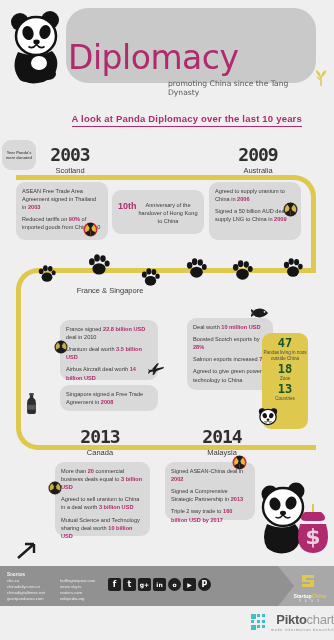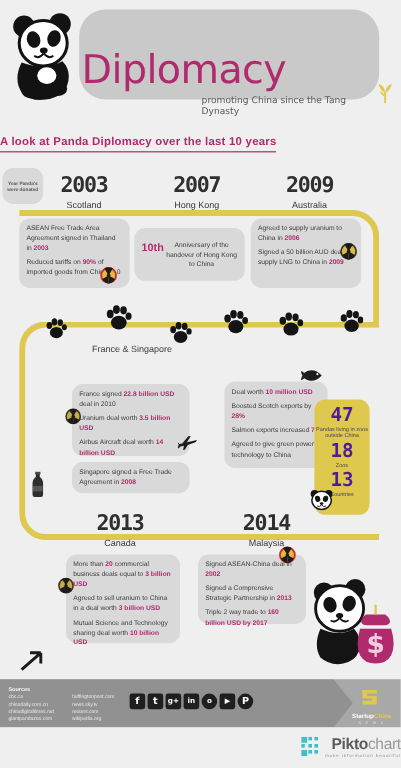--- a/index.html
+++ b/index.html
@@ -25,21 +25,21 @@
   .title-line2 { left: 68px; top: 38px; font-size: 33px; }
   .tagline {
     position: absolute; left: 168px; top: 79px; width: 150px;
     font-size: 7.6px; color: #595959; text-align: left; line-height: 1.25;
     font-family: "DejaVu Sans", sans-serif;
   }
   .panda-logo { position: absolute; left: 6px; top: 6px; width: 64px; height: 78px; }
   .sprout { position: absolute; right: 6px; top: 70px; width: 14px; height: 16px; }
 
   
-  .subtitle-wrap { position: absolute; left: 0; top: 108px; width: 302px; text-align: left; }
+  .subtitle-wrap { position: absolute; left: 0; top: 108px; width: 302px; text-align: right; }
   .subtitle {
     display: inline-block; font-size: 9.5px; font-weight: bold; color: #b02a6e;
     border-bottom: 1.5px solid #b02a6e; padding-bottom: 2px; letter-spacing: 0.2px;
   }
 
   
   .track { position: absolute; border-color: #dfc84e; border-style: solid; }
   .track-top {
     left: 16px; top: 175px; width: 300px; height: 98px;
     border-width: 5px 5px 0 0; border-radius: 0 22px 0 0;
@@ -79,21 +79,21 @@
   
   .paw { position: absolute; }
 
   
   .stats {
     position: absolute; left: 262px; top: 333px; width: 46px; height: 96px;
     background: #dfc84e; border-radius: 9px; text-align: center;
     padding-top: 4px;
   }
   .stats .num {
-    font-size: 16px; font-weight: bold; color: #4c1d95;
+    font-size: 12px; font-weight: bold; color: #14532d;
     font-family: "DejaVu Sans Mono", monospace; line-height: 1.1;
   }
   .stats .lbl { font-size: 4.6px; color: #4a4a4a; line-height: 1.25; margin-bottom: 1px; }
 
   
   .ico { position: absolute; }
 
   
   .footer-band {
     position: absolute; left: 0; top: 566px; width: 334px; height: 40px;
@@ -169,24 +169,20 @@
   </div>
 
   <div class="track track-top"></div>
   <div class="track track-mid"></div>
 
   <div class="badge">Year Panda's were donated</div>
 
   <div class="yearhead" style="left:24px; top:146px; width:92px;">
     <div class="yr">2003</div>
     <div class="ctry">Scotland</div>
-  </div>
-  <div class="yearhead" style="left:118px; top:146px; width:92px;">
-    <div class="yr">2007</div>
-    <div class="ctry">Hong Kong</div>
   </div>
   <div class="yearhead" style="left:212px; top:146px; width:92px;">
     <div class="yr">2009</div>
     <div class="ctry">Australia</div>
   </div>
 
   <div class="card" style="left:16px; top:182px; width:92px; height:58px;">
     <p>
       <span>ASEAN Free Trade Area Agreement signed in Thailand in </span><span class="hl">2003</span><span></span>
     </p>

